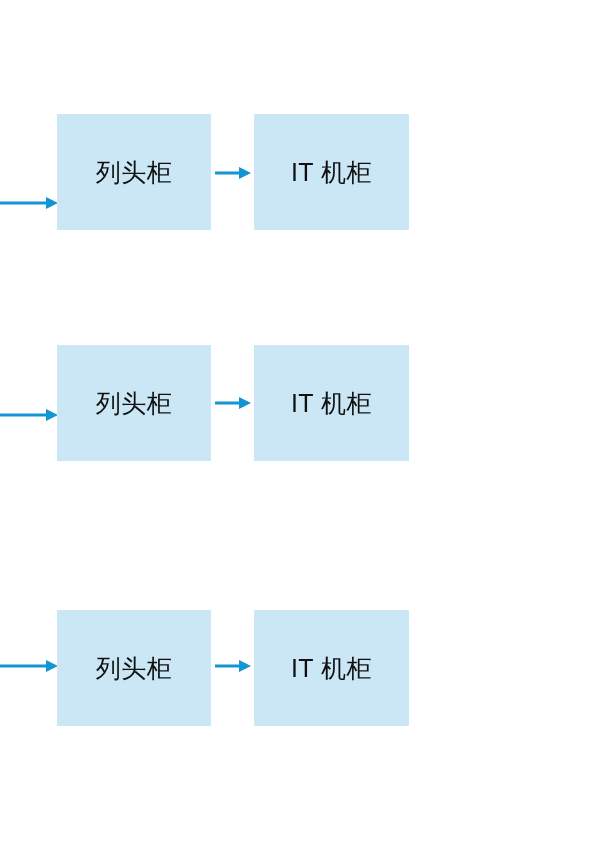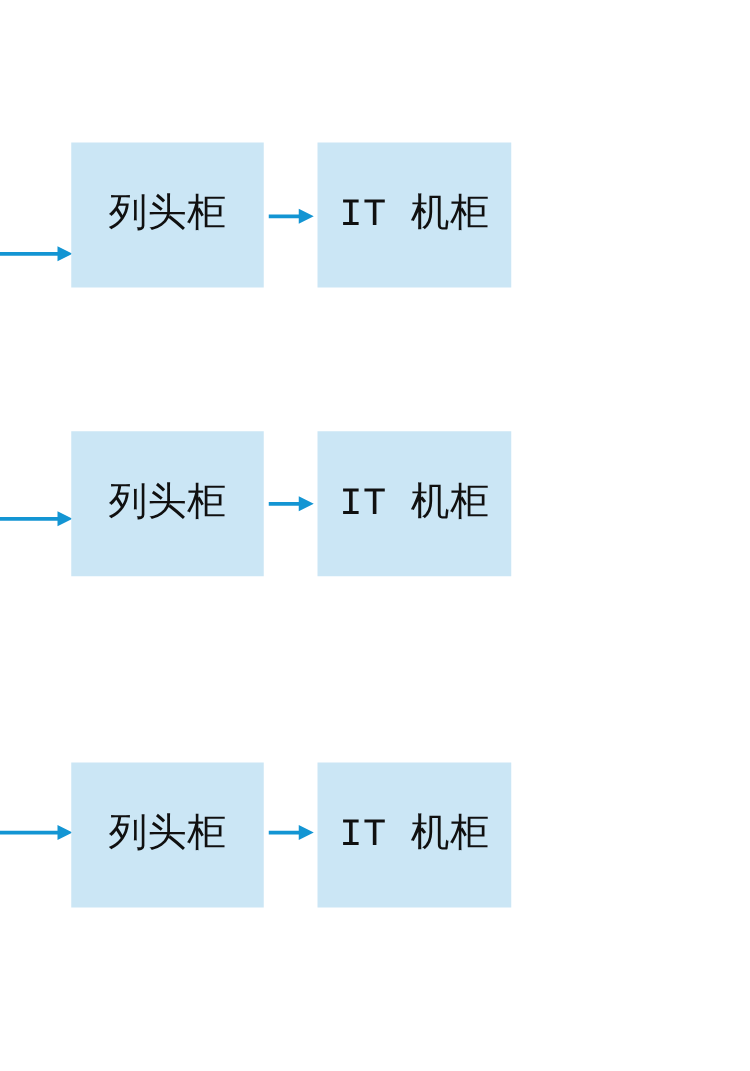--- a/index.html
+++ b/index.html
@@ -19,26 +19,26 @@
   }
   .node-box {
     position: absolute;
     box-sizing: border-box;
     background: #cbe6f5;
     display: flex;
     align-items: center;
     justify-content: center;
   }
   .node-label {
-    font-size: 31px;
+    font-size: 25px;
     line-height: 1;
     color: #101010;
     letter-spacing: 0.5px;
     white-space: nowrap;
-    font-family: Liberation Mono, monospace;
+    font-family: Liberation Sans, sans-serif;
   }
   .arrow {
     position: absolute;
     height: 18px;
     pointer-events: none;
   }
   .arrow svg {
     display: block;
     width: 100%;
     height: 100%;

